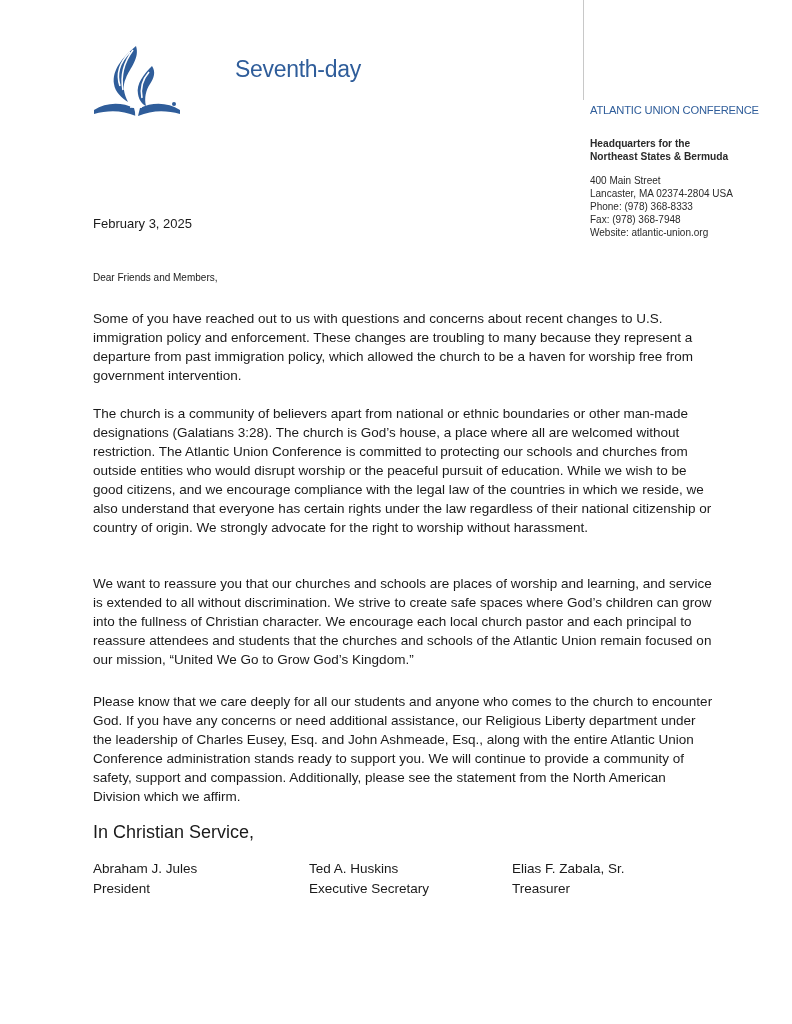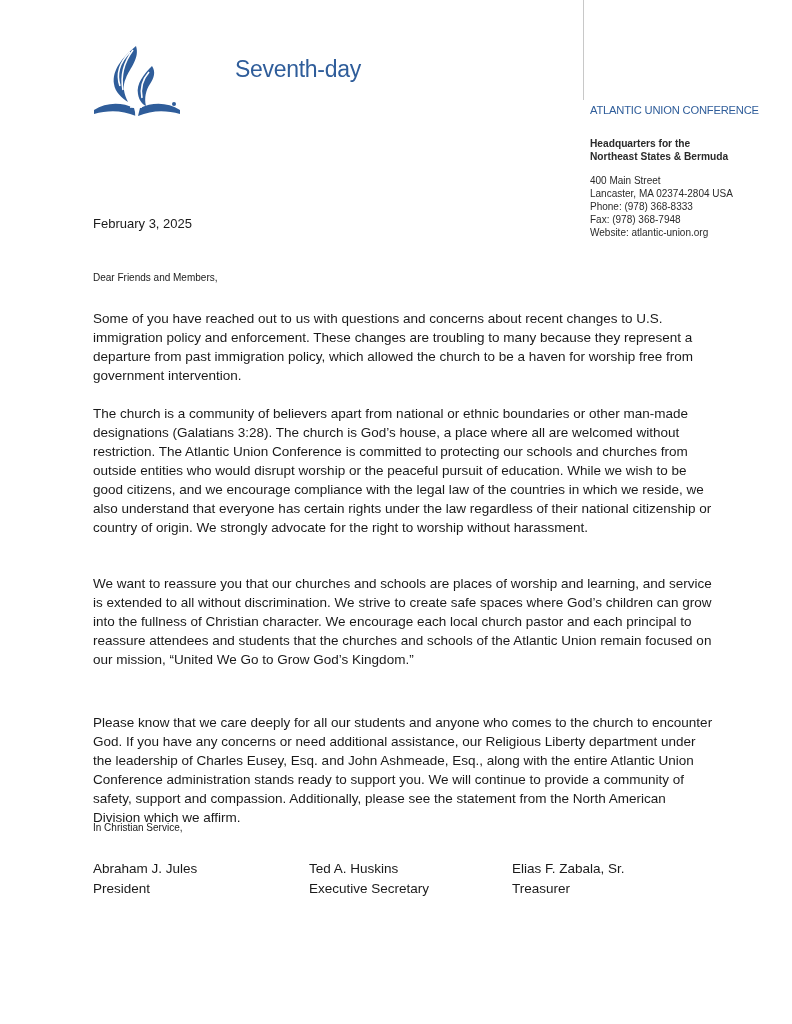--- a/index.html
+++ b/index.html
@@ -11,22 +11,22 @@
     .brand sup { font-size: 10px; vertical-align: top; position: relative; top: -2px; }
     .org { position: absolute; left: 590px; top: 104px; color: #2f5d9a; font-size: 11.2px; letter-spacing: -0.2px; }
     .hq { position: absolute; left: 590px; top: 137px; font-weight: bold; font-size: 10.2px; line-height: 13px; color: #2a2a2a; }
     .addr { position: absolute; left: 590px; top: 174px; font-size: 10px; line-height: 13px; color: #2a2a2a; }
     .date { position: absolute; left: 93px; top: 216px; font-size: 13px; }
     .salute { position: absolute; left: 93px; top: 272px; font-size: 10px; }
     .body { position: absolute; left: 93px; width: 620px; font-size: 13.5px; line-height: 19px; }
     .p1 { top: 309px; }
     .p2 { top: 404px; }
     .p3 { top: 574px; }
-    .p4 { top: 713px; }
-    .closing { position: absolute; left: 93px; top: 822px; font-size: 10px; }
+    .p4 { top: 692px; }
+    .closing { position: absolute; left: 93px; top: 822px; font-size: 18px; }
     .sig { position: absolute; top: 859px; font-size: 13.5px; line-height: 20px; }
     .sig1 { left: 93px; } .sig2 { left: 280px; margin-left: 29px; } .sig3 { left: 512px; }
   </style>
 </head>
 <body>
 
 <div class="divider"></div>
 
 <svg class="logo" viewBox="0 0 90 76">
   <g fill="#2f5d9a">

